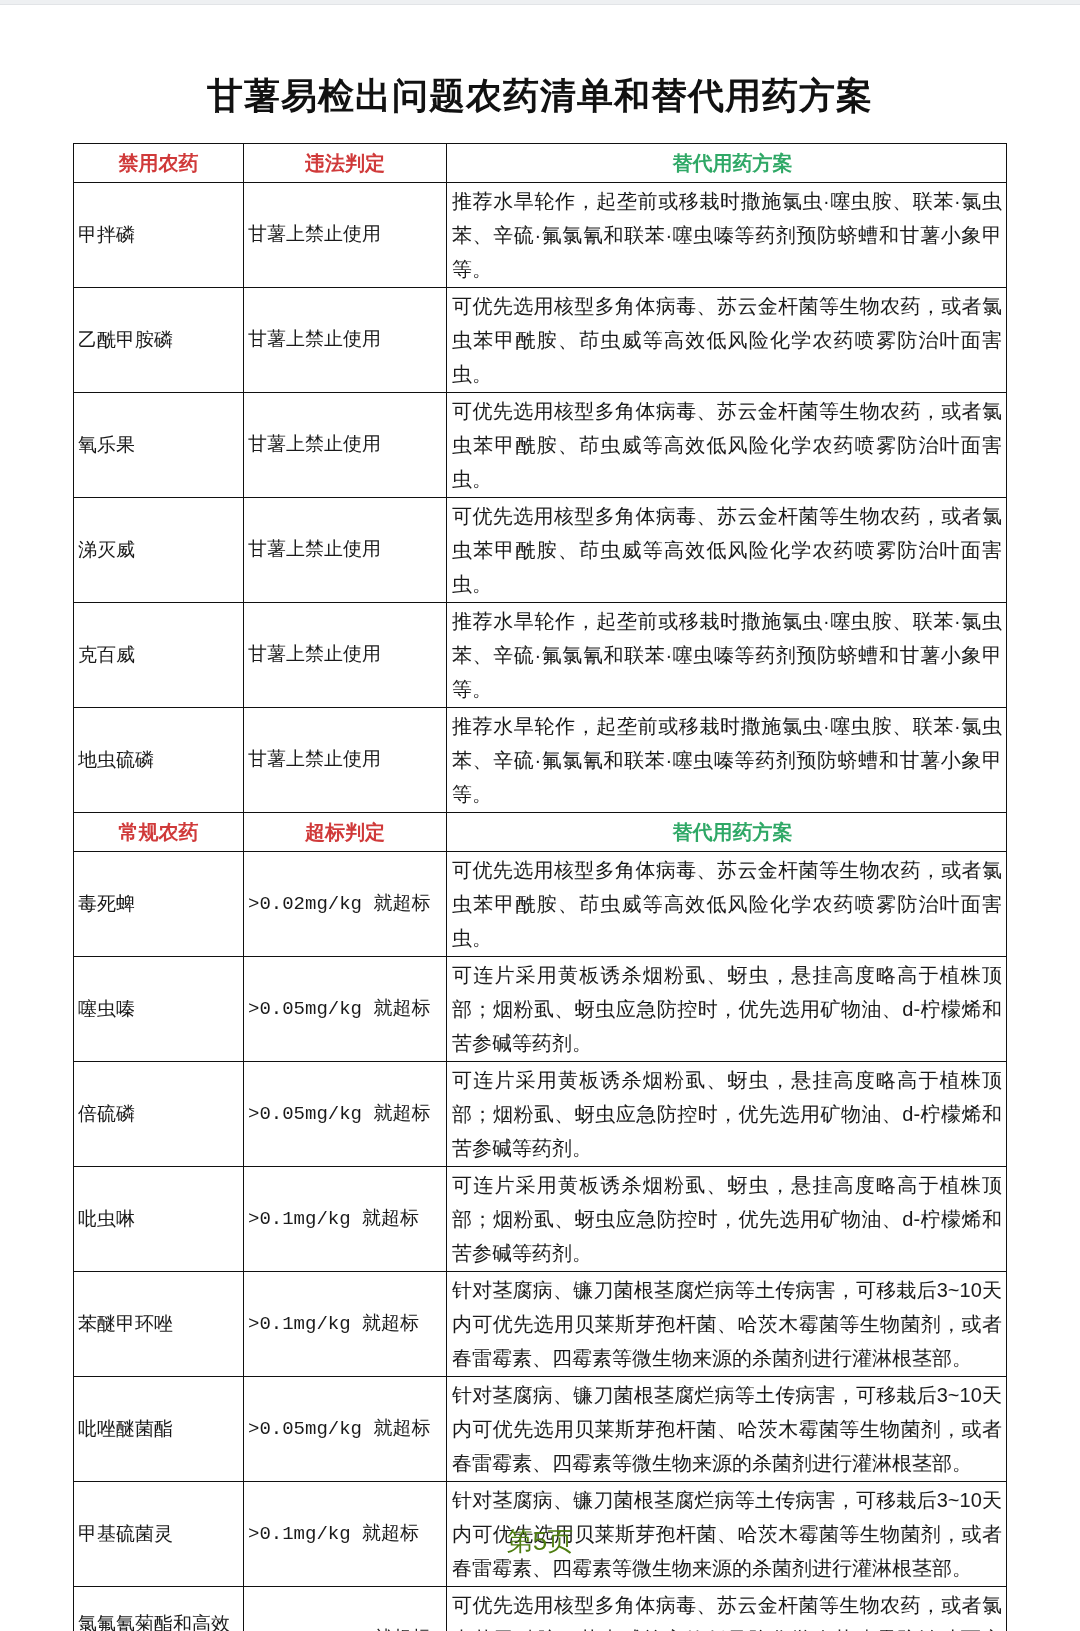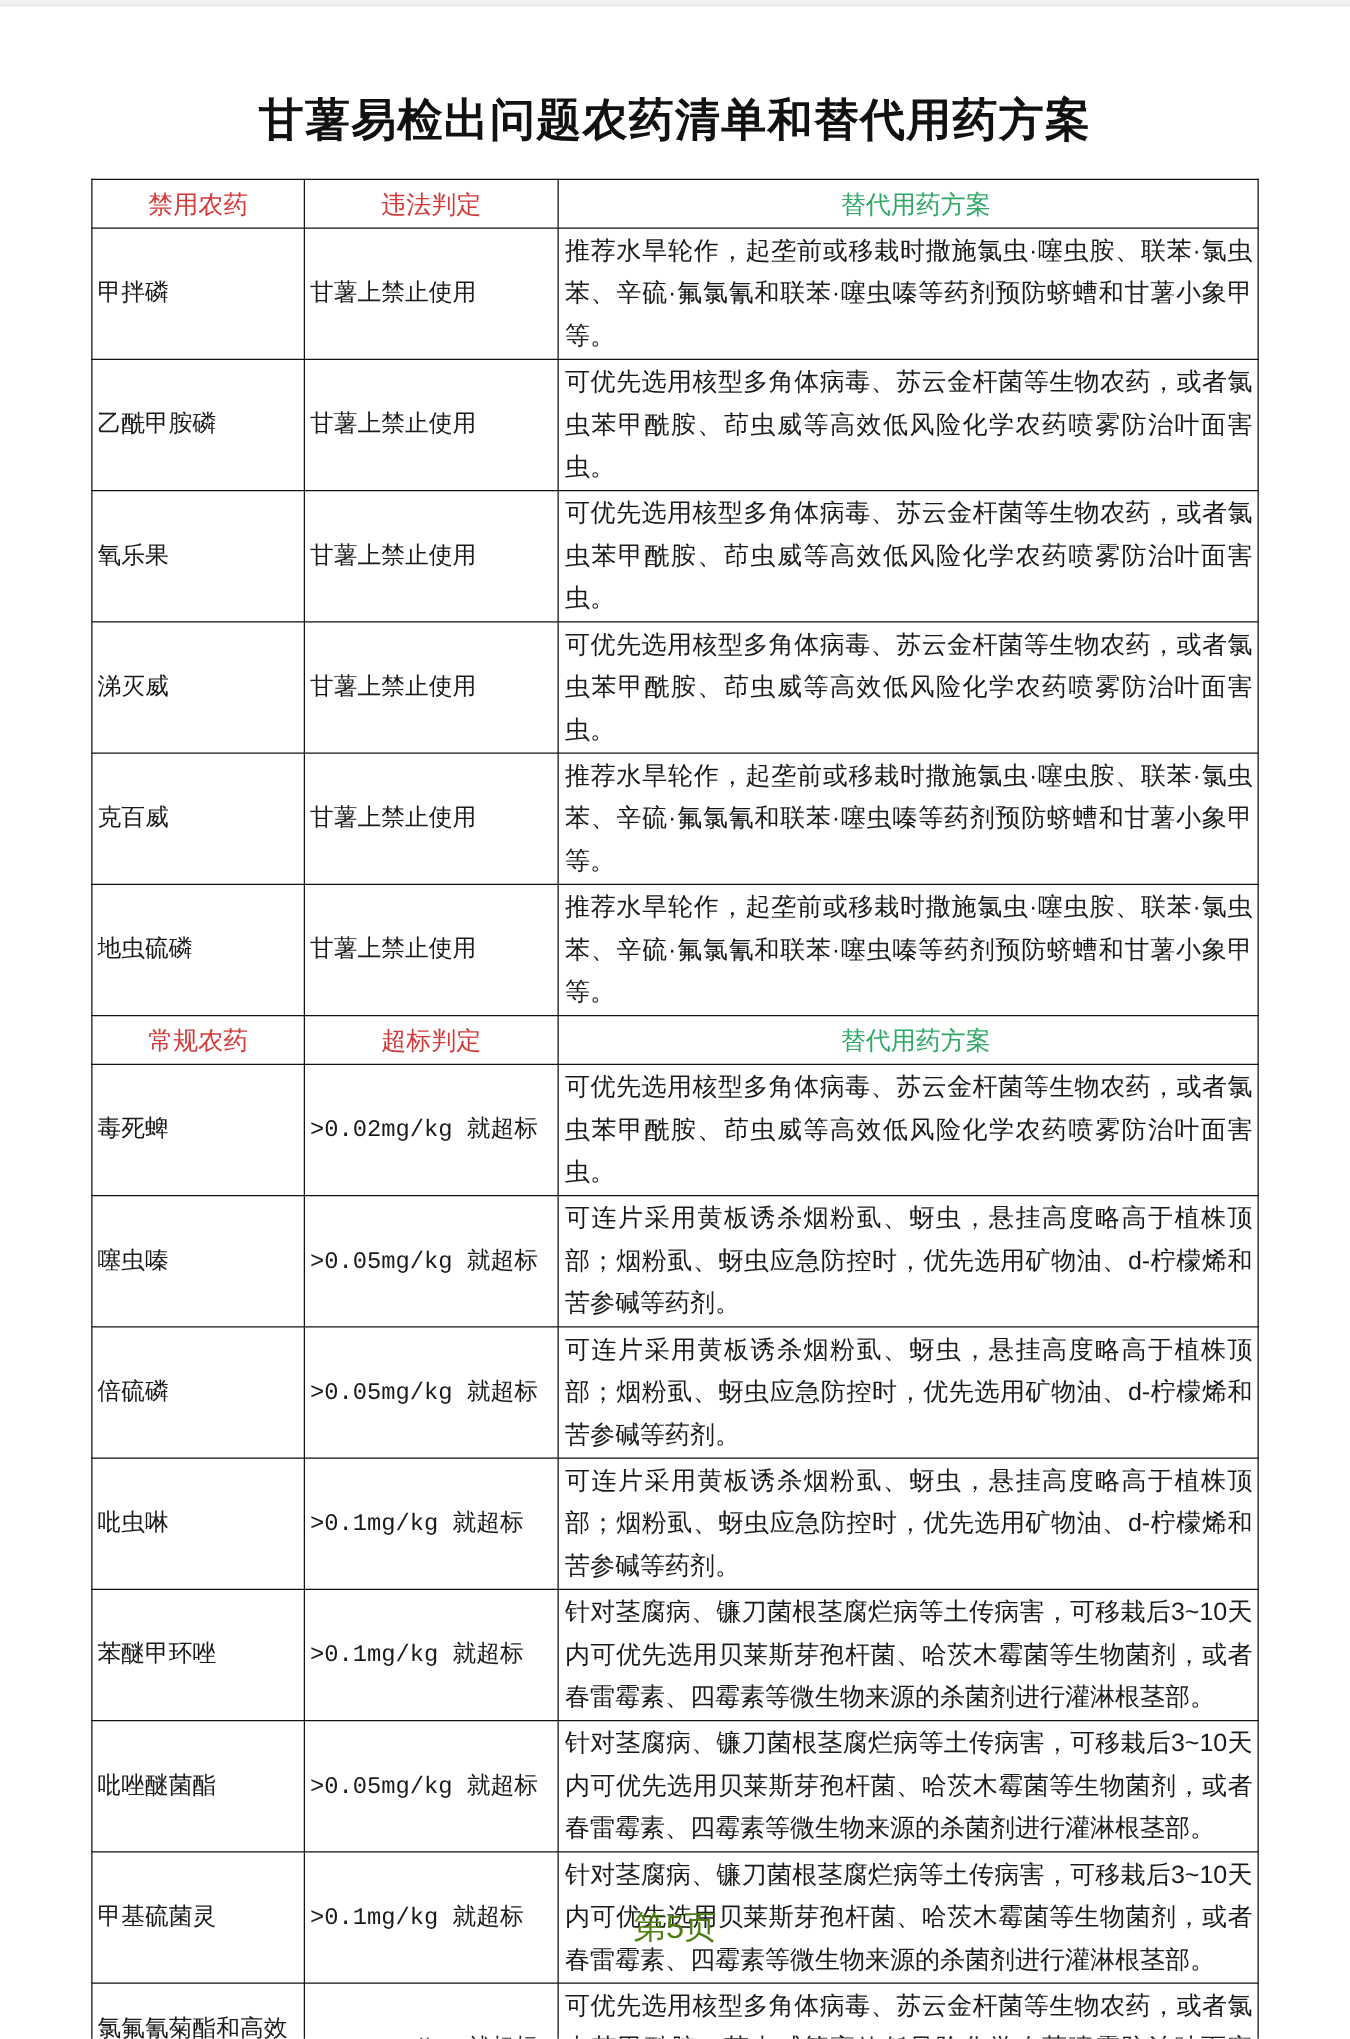--- a/index.html
+++ b/index.html
@@ -34,21 +34,21 @@
   table.pesticide-table col.c1 { width: 170px; }
   table.pesticide-table col.c2 { width: 203px; }
   table.pesticide-table col.c3 { width: 560px; }
   table.pesticide-table th, table.pesticide-table td {
     border: 1.5px solid #111;
     vertical-align: middle;
   }
   tr.section-header th {
     height: 39px;
     font-size: 20px;
-    font-weight: normal;
+    font-weight: bold;
     text-align: center;
   }
   tr.section-header th.red  { color: #d03a3a; }
   tr.section-header th.green{ color: #2fa866; padding-left: 12px; }
   td.name-cell, td.judge-cell {
     text-align: left;
     font-size: 19px;
     line-height: 30px;
     padding: 2px 4px;
   }

